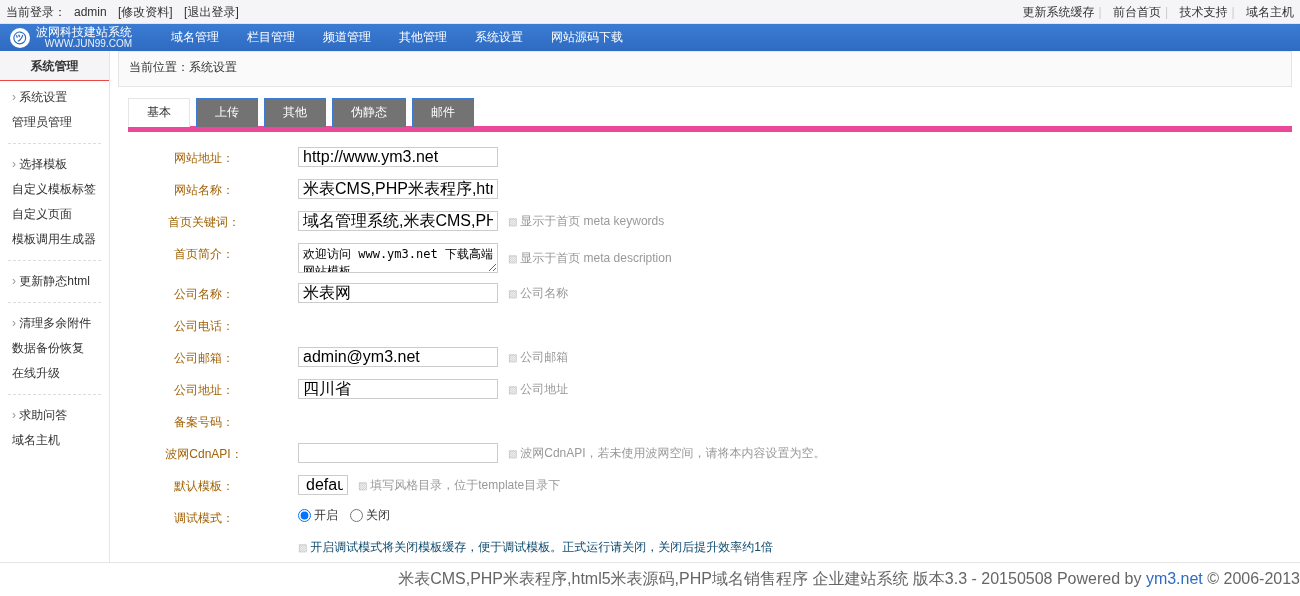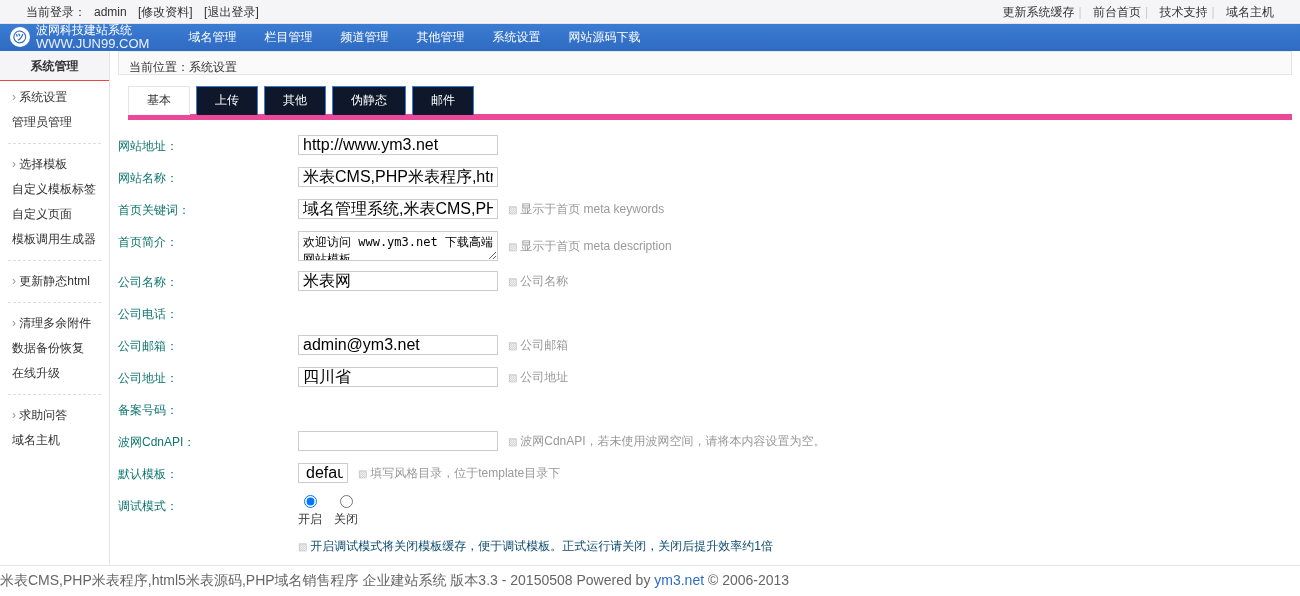--- a/index.html
+++ b/index.html
@@ -1,53 +1,53 @@
 <!DOCTYPE html>
 <html><head>
 <meta charset="utf-8">
 <style>
 * { box-sizing: border-box; margin: 0; padding: 0; }
 body { font-family: "Microsoft YaHei", Arial, sans-serif; font-size: 12px; color: #333; background: #fff; }
-.topbar { height: 24px; line-height: 24px; padding: 0 26px; background: #f5f5f8; border-bottom: 1px solid #e5e5e5; display: flex; justify-content: space-between; }
+.topbar { height: 24px; line-height: 24px; padding: 0 6px; background: #f5f5f8; border-bottom: 1px solid #e5e5e5; display: flex; justify-content: space-between; }
 .topbar a { color: #333; text-decoration: none; cursor: pointer; }
 .topbar .left span, .topbar .left a { margin-right: 8px; }
 .topbar .right a { margin-left: 4px; }
 .topbar .sep { color: #ccc; margin: 0 4px; }
 .header { height: 27px; background: linear-gradient(#3b7cd2, #2f6bc2); display: flex; align-items: center; padding: 0 10px; color: #fff; }
 .logo { display: flex; align-items: center; margin-right: 25px; }
 .logo-icon { width: 20px; height: 20px; border-radius: 50%; background: #fff; color: #2f6bc2; display: flex; align-items: center; justify-content: center; font-weight: bold; margin-right: 6px; font-size: 14px; }
 .logo-text { font-size: 12px; line-height: 1.05; }
-.logo-text small { display:block; font-size: 13px; opacity: .9; }
+.logo-text small { display:block; font-size: 10px; opacity: .9; text-align: right; }
 .nav { display: flex; }
 .nav-item { padding: 0 14px; height: 27px; line-height: 27px; color: #fff; cursor: pointer; }
 .wrap { display: flex; min-height: 540px; }
 .sidebar { width: 110px; border-right: 1px solid #e5e5e5; background: #fff; }
 .sidebar-title { height: 30px; line-height: 30px; text-align: center; background: #f5f5f8; border-bottom: 1px solid #ef4444; font-weight: bold; }
 .sidebar ul { list-style: none; padding: 4px 0; }
 .sidebar li { padding: 4px 12px; cursor: pointer; color: #333; }
 .sidebar li.leading::before { content: "› "; color:#999; }
 .sidebar-sep { border-top: 1px dashed #ddd; margin: 4px 8px; }
 .main { flex: 1; margin: 0 8px; }
-.crumb { height: 24px; line-height: 30px; padding: 0 10px; border: 1px solid #e5e5e5; background: #fafafa; margin-top: 0; }
+.crumb { height: 36px; line-height: 30px; padding: 0 10px; border: 1px solid #e5e5e5; background: #fafafa; margin-top: 0; }
 .tabs { display: flex; margin: 10px 0 0 10px; border-bottom: 6px solid #ec4899; }
-.tab { padding: 5px 18px; margin-right: 6px; cursor: pointer; color: #fff; background: #0f172a; border: 1px solid #3b7cd2; border-bottom: none; position: relative; top:1px; }
+.tab { padding: 5px 18px; margin-right: 6px; cursor: pointer; color: #fff; background: #737373; border: 1px solid #3b7cd2; border-bottom: none; position: relative; top:1px; }
 .tab.active { background: #fff; color: #333; border: 1px solid #e5e5e5; border-bottom: 1px solid #fff; }
 .form { padding: 10px 0 20px 0; }
 .row { display: flex; align-items: flex-start; padding: 5px 0; }
-.row .lbl { width: 180px; text-align: left; padding-right: 8px; color: #0f766e; line-height: 22px; }
+.row .lbl { width: 180px; text-align: center; padding-right: 8px; color: #a16207; line-height: 22px; }
 .row .ctl { flex: 1; display: flex; align-items: center; flex-wrap: wrap; }
 .row input[type=text] { width: 200px; height: 20px; border: 1px solid #ccc; padding: 1px 4px; font-size: 16px; }
 .row textarea { width: 200px; height: 30px; border: 1px solid #ccc; padding: 2px 4px; font-size: 12px; resize: both; }
 .hint { color: #999; margin-left: 10px; font-size: 12px; }
 .hint::before { content: "▧ "; color: #bbb; font-size: 10px; }
 .note { color:#0c4a6e; font-size:12px; }
 .note::before { content: "▧ "; color:#bbb; font-size:10px; }
-.footer { border-top: 1px solid #e5e5e5; text-align: left; padding: 6px 0; color: #666; font-size:14px; position: fixed; bottom: 0; left:0; right:0; background:#fff; }
+.footer { border-top: 1px solid #e5e5e5; text-align: right; padding: 6px 0; color: #666; font-size:16px; position: fixed; bottom: 0; left:0; right:0; background:#fff; }
 .footer a { color: #2f6bc2; text-decoration: none; }
-.radio-group label { margin-right: 12px; display:inline-flex; align-items:center; gap:3px;flex-direction:column;}
+.radio-group label { margin-right: 12px; display:inline-flex; align-items:center; gap:3px;}
 </style>
 </head>
 <body>
 
 <div class="topbar">
   <div class="left">
     <span>当前登录：</span><span>admin</span>
     <a>[修改资料]</a>
     <a>[退出登录]</a>
   </div>

